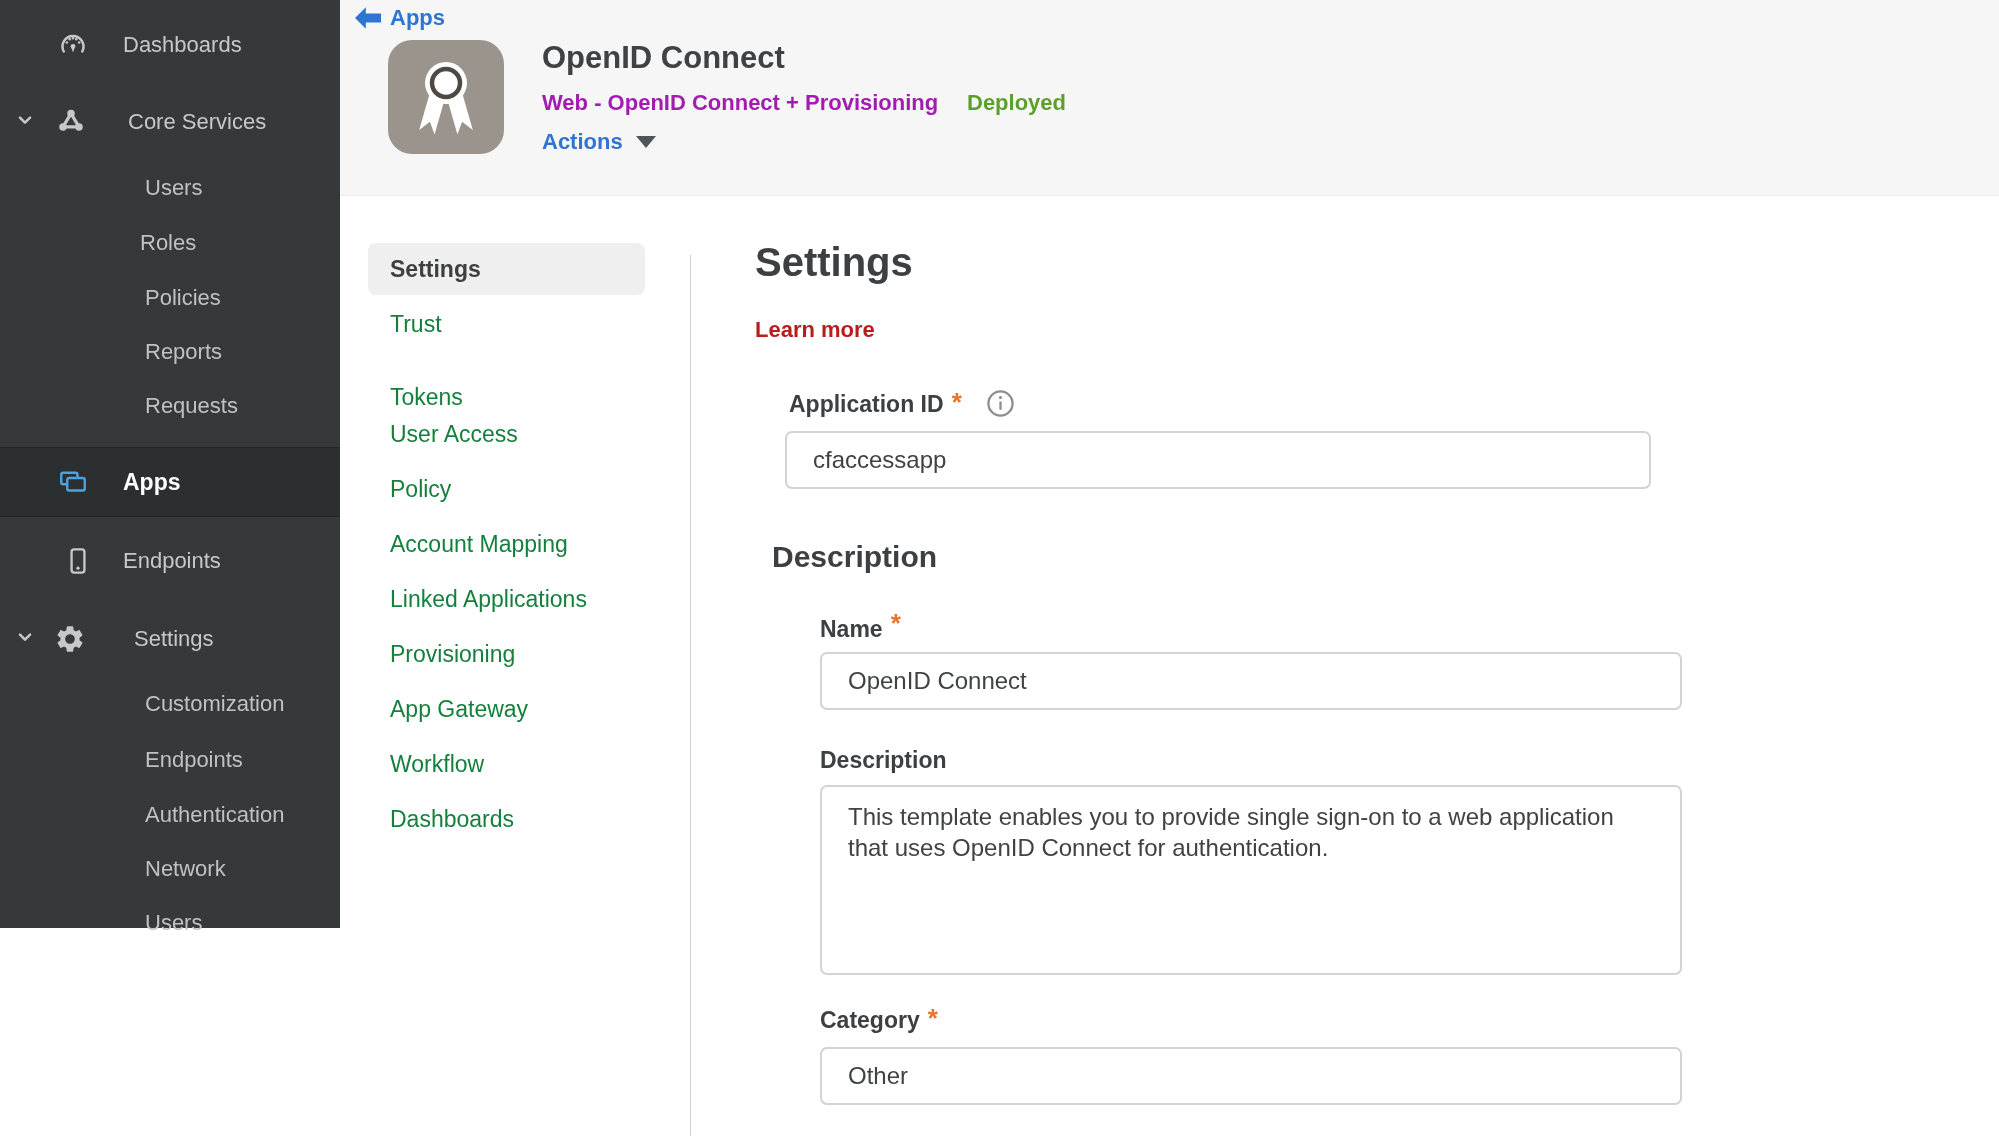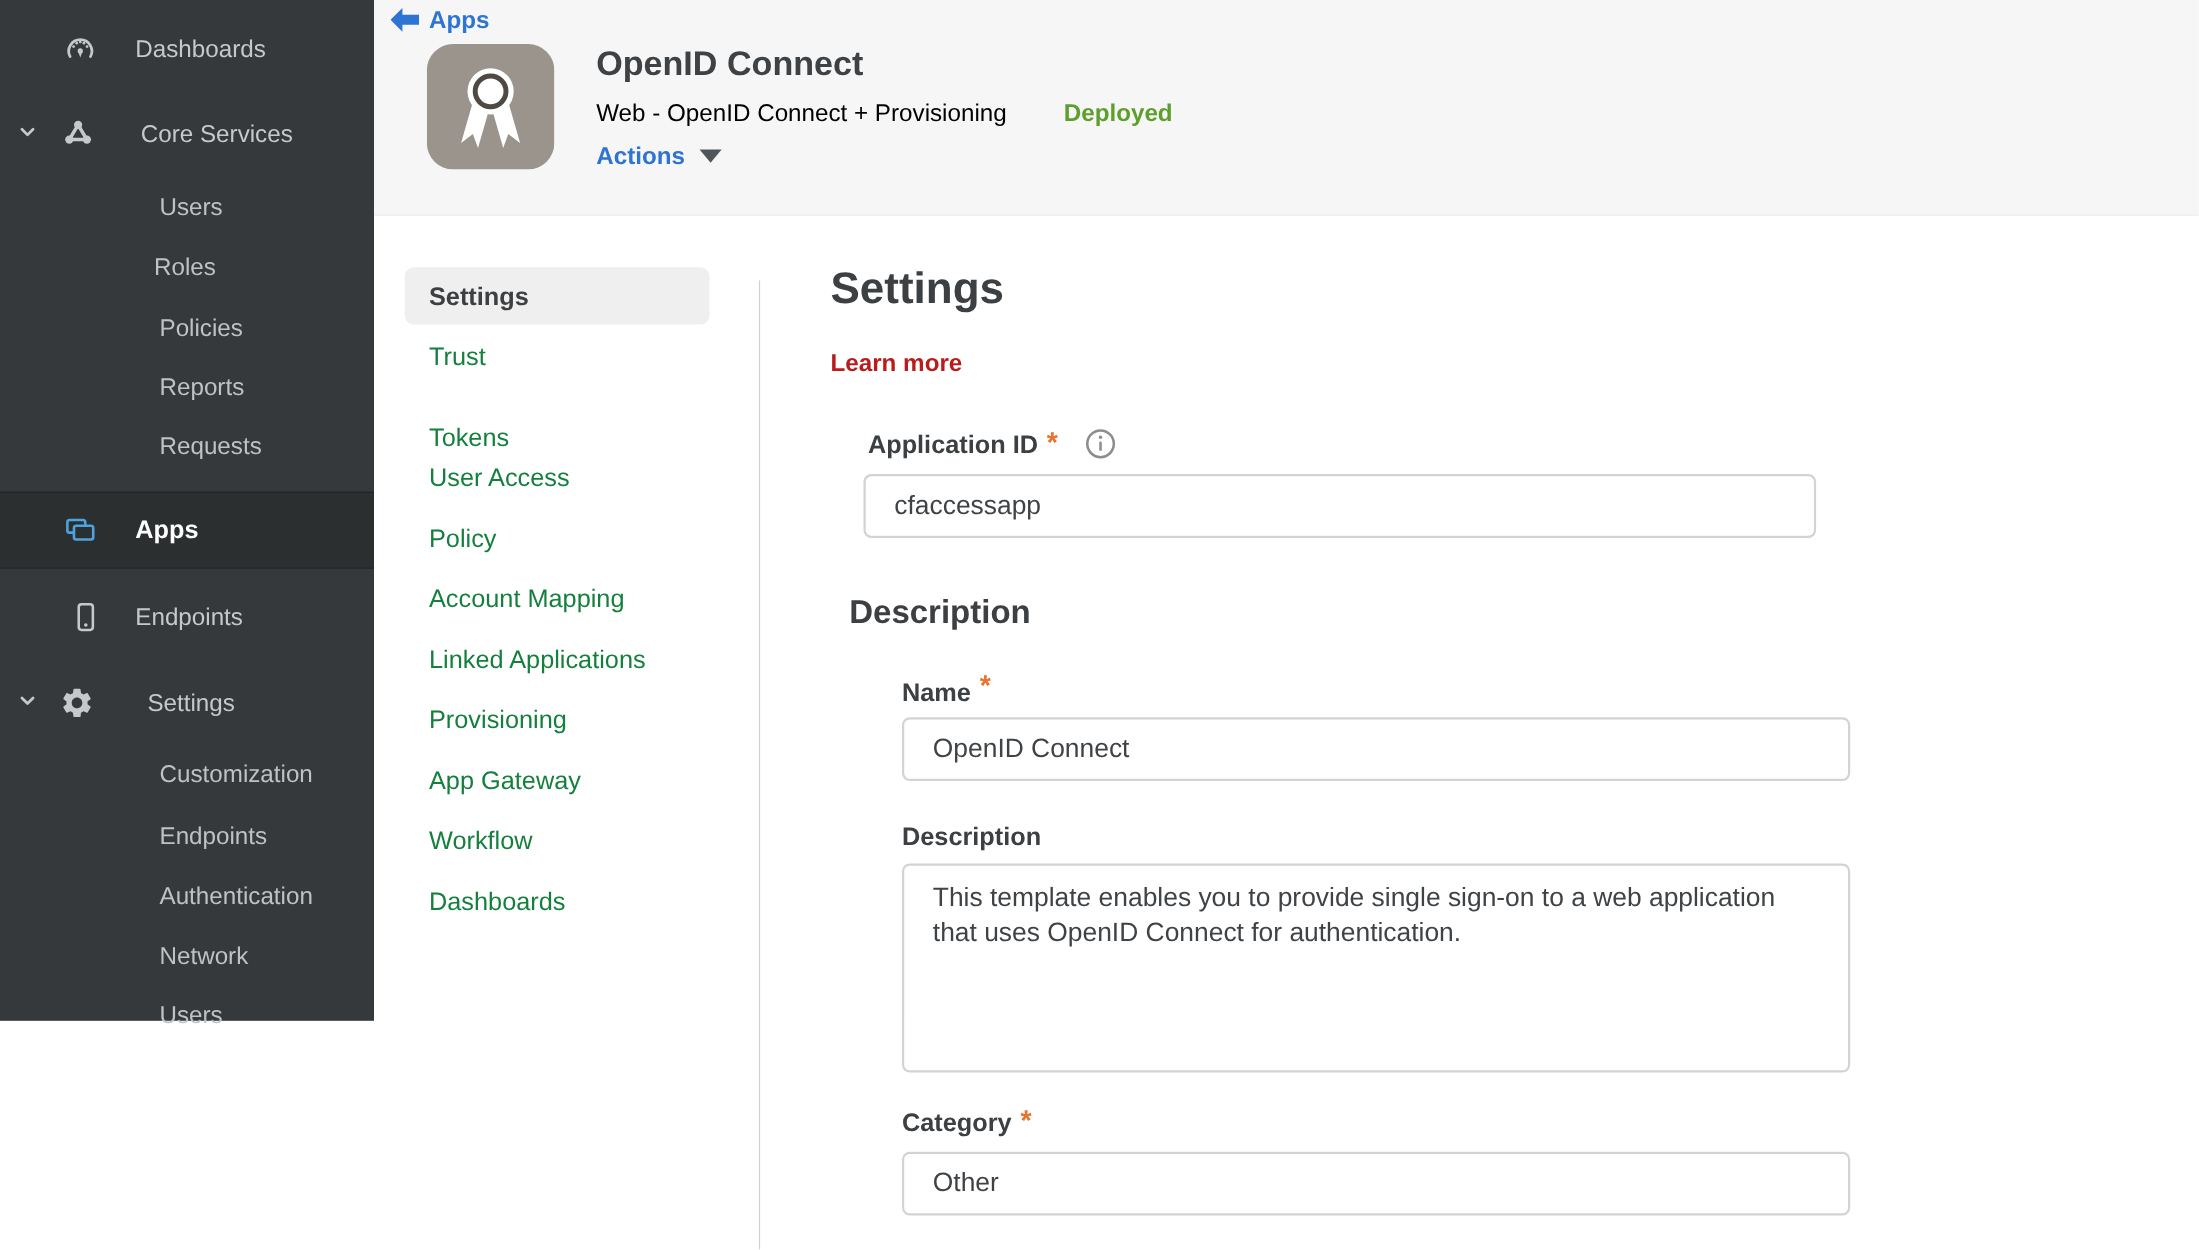--- a/index.html
+++ b/index.html
@@ -39,21 +39,21 @@
     position:absolute; left:340px; top:0; width:1659px; height:196px;
     background:#f6f6f6; border-bottom:1px solid #ececec;
   }
   .back-link {
     position:absolute; left:15px; top:5px; display:flex; align-items:center; gap:9px;
     cursor:pointer;
   }
   .back-link .back-lbl { font-size:22px; font-weight:700; color:#2e74d2; }
   .app-icon { position:absolute; left:48px; top:40px; }
   .app-title { position:absolute; left:202px; top:40px; font-size:31px; font-weight:700; color:#3e4245; }
-  .app-subtitle { position:absolute; left:202px; top:90px; font-size:22px; font-weight:400; color:#000000; }
+  .app-subtitle { position:absolute; left:202px; top:90px; font-size:22px; font-weight:700; color:#a21caf; }
   .status-badge { position:absolute; left:627px; top:90px; font-size:22px; font-weight:700; color:#5d9f2d; }
   .actions { position:absolute; left:202px; top:129px; display:flex; align-items:center; gap:12px; cursor:pointer; }
   .actions .actions-lbl { font-size:22px; font-weight:700; color:#2e74d2; }
 
   
   .subnav-pill {
     position:absolute; left:368px; top:243px; width:277px; height:52px;
     background:#efefef; border-radius:8px;
   }
   .subnav-item {

